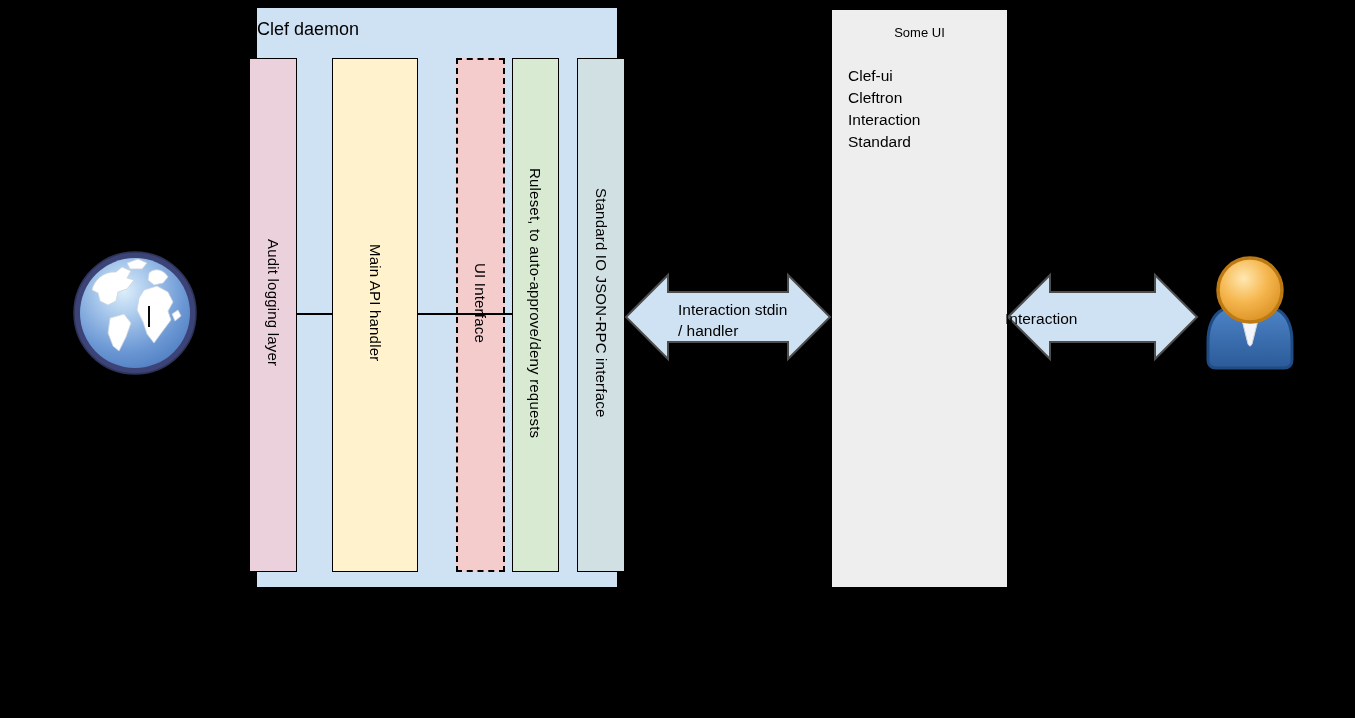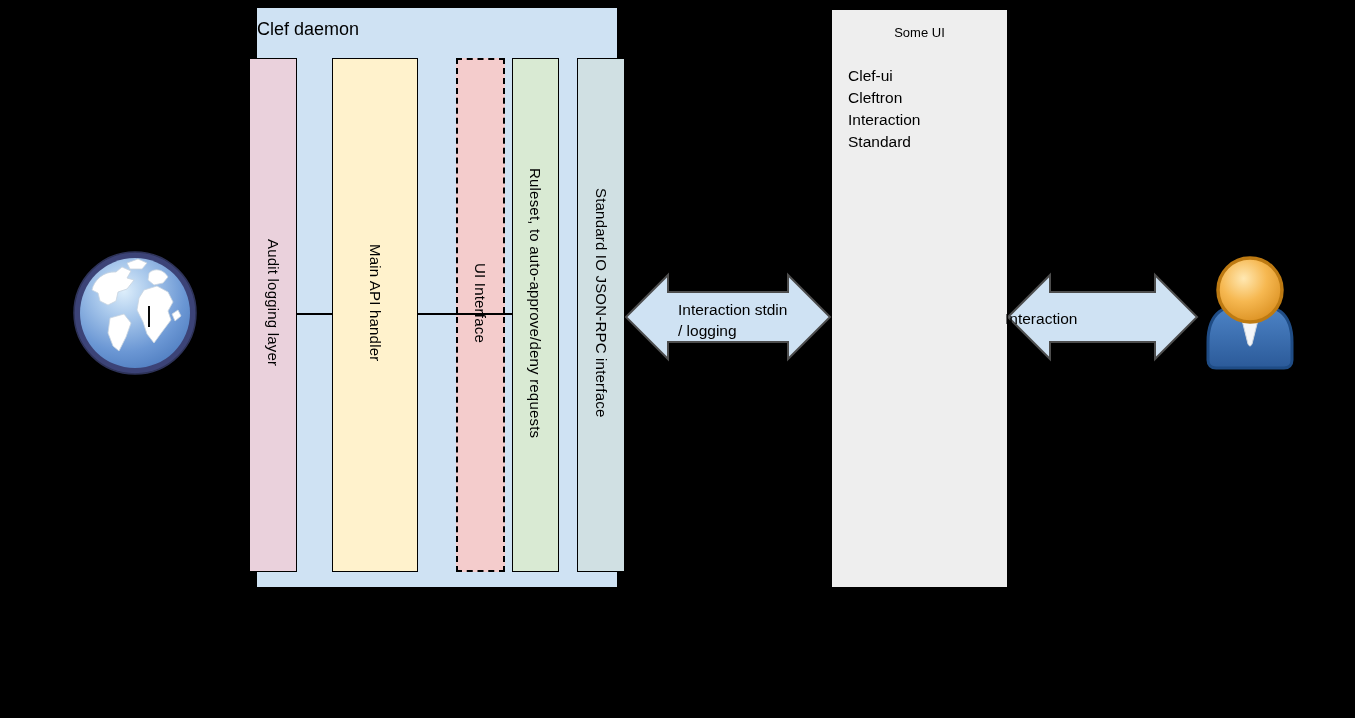--- a/index.html
+++ b/index.html
@@ -76,21 +76,21 @@
       <li>Interaction</li>
       <li>Standard</li>
     </ul>
   </div>
 
   <svg class="arrow-svg" style="left:620px;top:268px;" width="216" height="98" viewBox="0 0 216 98">
     <polygon points="6,49 48,7 48,24 168,24 168,7 210,49 168,91 168,74 48,74 48,91" fill="#cfe2f3" stroke="#4d4d4d" stroke-width="2" stroke-linejoin="miter"></polygon>
   </svg>
   <div class="arrow-label label-stdio">
     <div>Interaction stdin</div>
-    <div>/ logging</div>
+    <div>/ handler</div>
   </div>
 
   <svg class="arrow-svg" style="left:1002px;top:268px;" width="202" height="98" viewBox="0 0 202 98">
     <polygon points="6,49 48,7 48,24 153,24 153,7 195,49 153,91 153,74 48,74 48,91" fill="#cfe2f3" stroke="#4d4d4d" stroke-width="2" stroke-linejoin="miter"></polygon>
   </svg>
   <div class="arrow-label label-interaction">Interaction</div>
 
   <svg class="icon-svg" style="left:72px;top:250px;" width="126" height="126" viewBox="0 0 126 126">
     <defs>
       <radialGradient id="ocean" cx="40%" cy="30%" r="85%">

